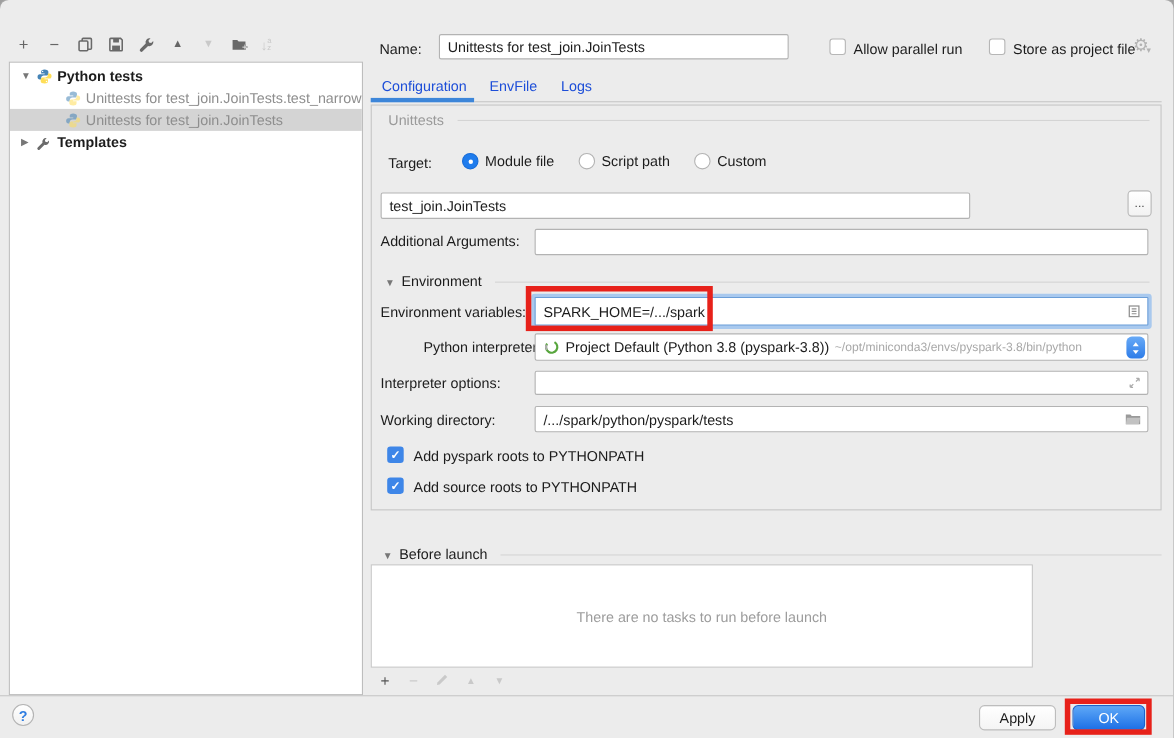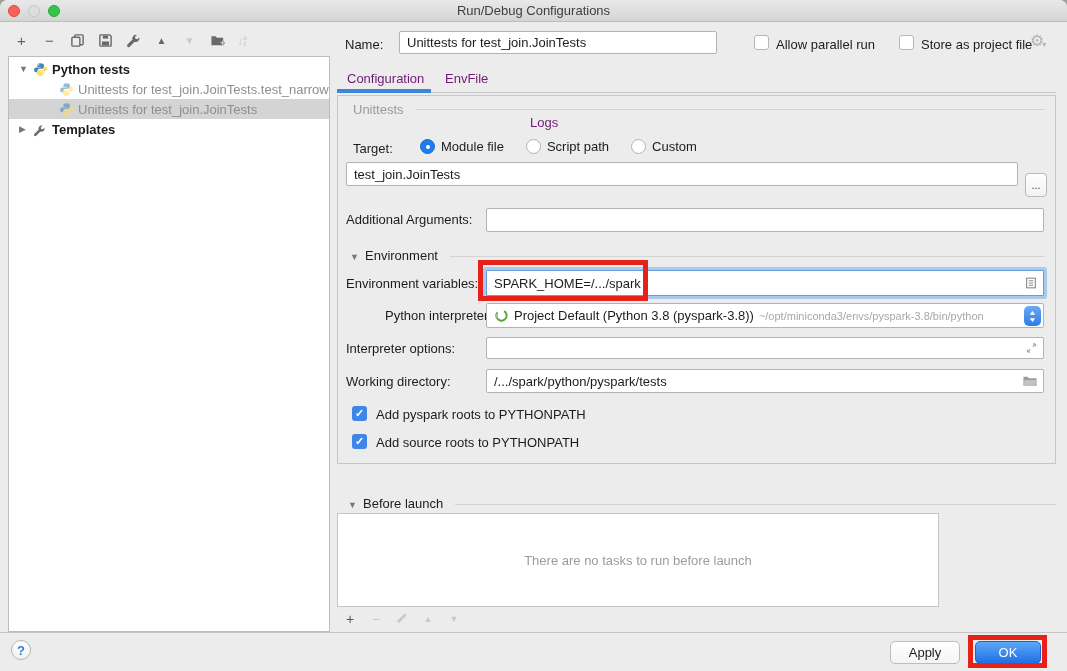--- a/index.html
+++ b/index.html
@@ -51,21 +51,21 @@
   .cb.off { background:#fff; border:1px solid #b6b6b6; }
   .cb.on { background:#3e86e8; color:#fff; font-size:11px; font-weight:bold;
     display:flex; align-items:center; justify-content:center; }
   .radio { width:15px; height:15px; border-radius:50%; background:#fff; border:1px solid #b3b3b3;
     display:inline-block; vertical-align:-3px; margin-right:6px; }
   .radio.on { background:#1f7ced; border:1px solid #176cd8; position:relative; }
   .radio.on:after { content:""; position:absolute; left:4.5px; top:4.5px; width:4px; height:4px;
     border-radius:50%; background:#fff; }
   .ropt { font-size:13px; color:#1c1c1c; margin-right:22px; white-space:nowrap; }
   
-  .tab { position:absolute; top:71px; font-size:13px; color:#701a75; }
+  .tab { position:absolute; top:71px; font-size:13px; color:#1d4ed8; }
   .tabline-blue { position:absolute; left:337px; top:89px; width:94px; height:4px; background:#3d86d9; }
   .tabline-gray { position:absolute; left:431px; top:92px; width:625px; height:1px; background:#c6c6c6; }
   
   .cpanel { position:absolute; left:337px; top:95px; width:719px; height:369px;
     border:1px solid #c6c6c6; }
   
   .btn { position:absolute; height:23px; border:1px solid #bdbdbd; border-radius:5px;
     background:linear-gradient(#ffffff,#f4f4f4); font-size:13px; color:#1c1c1c;
     display:flex; align-items:center; justify-content:center; }
   .btn.blue { background:linear-gradient(#5ea8f7,#1d70e6); border:1px solid #1a63cc; color:#fff; }
@@ -92,26 +92,20 @@
     background:linear-gradient(#ffffff,#f1f1f1); border:1px solid #b4b4b4;
     color:#2f7de1; font-size:13px; font-weight:bold; display:flex; align-items:center; justify-content:center; }
   .gearwrap { position:absolute; left:1030px; top:31px; color:#b3b3b3; font-size:16px; display:flex; align-items:flex-end; }
   .gearwrap .dn { font-size:8px; margin-left:-2px; margin-bottom:1px; }
 </style>
 </head>
 <body>
 
 <div class="window">
 
-  <div class="titlebar">
-    <span class="tl red"></span>
-    <span class="tl gray"></span>
-    <span class="tl green"></span>
-    <div class="wtitle">Run/Debug Configurations</div>
-  </div>
 
   <div class="ltb">
     <span class="ic">+</span>
     <span class="ic">−</span>
     <span class="ic">
       <svg width="15" height="15" viewBox="0 0 16 16">
           <rect x="5" y="2" width="9" height="10.5" rx="1" fill="none" stroke="#696969" stroke-width="1.5"></rect>
           <rect x="2" y="4.5" width="8.5" height="9.5" rx="1" fill="#ececec" stroke="#696969" stroke-width="1.5"></rect>
         </svg>
     </span>
@@ -194,39 +188,39 @@
   <div class="lbl" style="left:776px; top:37px;">Allow parallel run</div>
   <span class="cb off" style="left:899px; top:35px;"></span>
   <div class="lbl" style="left:921px; top:37px;">Store as project file</div>
   <div class="gearwrap">
     <span>⚙</span>
       <span class="dn">▾</span>
   </div>
 
   <div class="tab" style="left:347px;">Configuration</div>
   <div class="tab" style="left:445px;">EnvFile</div>
-  <div class="tab" style="left:530px;margin-top:44px;">Logs</div>
+  <div class="tab" style="left:510px;">Logs</div>
   <div class="tabline-blue"></div>
   <div class="tabline-gray"></div>
 
   <div class="cpanel">
     <div class="lbl gray" style="left:15px; top:6px;">Unittests</div>
     <div class="gline" style="left:78px; top:13px; width:629px;"></div>
 
     <div class="lbl" style="left:15px; top:45px;">Target:</div>
     <div style="position:absolute; left:82px; top:43px; display:flex; align-items:center;">
       <span class="radio on"></span>
       <span class="ropt">Module file</span>
       <span class="radio"></span>
       <span class="ropt">Script path</span>
       <span class="radio"></span>
       <span class="ropt">Custom</span>
     </div>
 
-    <div class="tfield" style="left:8px; top:66px; width:672px; height:24px;text-align:center;">test_join.JoinTests</div>
+    <div class="tfield" style="left:8px; top:79px; width:536px; height:24px;text-align:center;">test_join.JoinTests</div>
     <div class="browse" style="left:687px; top:77px;">...</div>
 
     <div class="lbl" style="left:8px; top:116px;">Additional Arguments:</div>
     <div class="tfield" style="left:148px; top:112px; width:558px; height:24px;"></div>
 
     <span class="secarrow" style="left:12px; top:156px;">▼</span>
     <div class="lbl" style="left:27px; top:152px;">Environment</div>
     <div class="gline" style="left:112px; top:160px; width:595px;"></div>
 
     <div class="lbl" style="left:8px; top:180px;">Environment variables:</div>

